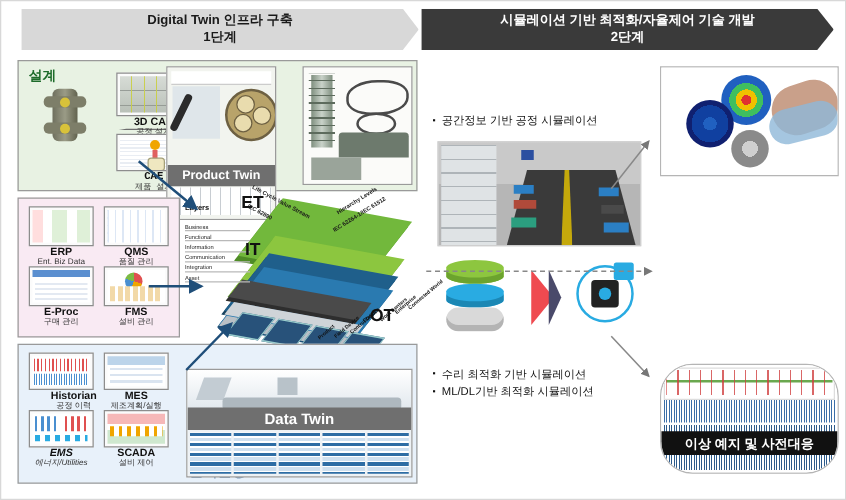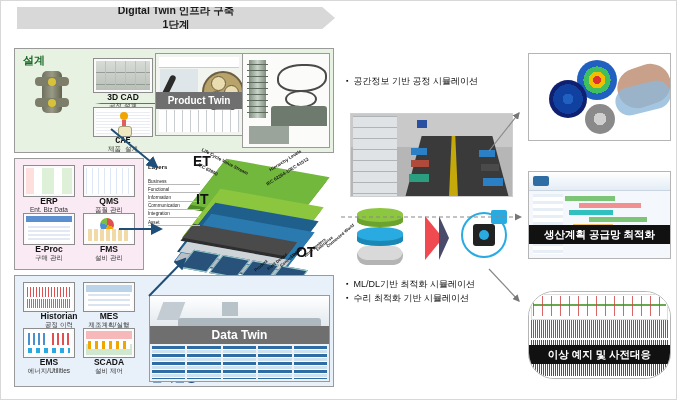--- a/index.html
+++ b/index.html
@@ -7,21 +7,21 @@
     width:677px;height:400px;overflow:hidden;
     background:#ffffff;
     font-family:"Liberation Sans","DejaVu Sans",sans-serif;
     position:relative;
     border:1px solid #d8d8d8;
     box-sizing:border-box;
   }
   .root{position:absolute;inset:0;}
 
   
-  .banner{position:absolute;top:6px;height:22px;display:flex;align-items:center;justify-content:center;}
+  .banner{position:absolute;top:6px;height:33px;display:flex;align-items:center;justify-content:center;}
   .banner .txt{font-size:10.5px;font-weight:bold;line-height:1.3;text-align:center;white-space:pre-line;}
   .banner1{left:16px;width:318px;background:#d8d8d8;color:#1a1a1a;
       clip-path:polygon(0 0,96% 0,100% 50%,96% 100%,0 100%);}
   .banner2{left:336px;width:330px;background:#3a3a3a;color:#ffffff;
       clip-path:polygon(0 0,96% 0,100% 50%,96% 100%,0 100%);}
 
   
   .panel{position:absolute;border:1px solid #9a9a9a;box-sizing:border-box;}
   .p-design{left:13px;top:47px;width:320px;height:105px;background:#e8f2e3;}
   .p-biz{left:13px;top:157px;width:130px;height:112px;background:#f9eaf3;}
@@ -47,21 +47,21 @@
   .grad-rows{background:
      repeating-linear-gradient(to bottom,#fff 0 2px,#e9edf3 2px 3px);}
   .greenrows{background:
      linear-gradient(to right,#ffdede 0 18%,#fff 18% 34%,#dff0d8 34% 60%,#fff 60% 78%,#dff0d8 78% 100%),#fff;}
   .bluegrid{background:
      repeating-linear-gradient(to right,#dde7f5 0 1px,#fff 1px 6px),
      repeating-linear-gradient(to bottom,#dde7f5 0 1px,#fff 1px 6px);}
 
   
   .bigbox{position:absolute;border:1px solid #9a9a9a;box-sizing:border-box;background:#f4f6f3;overflow:hidden;}
-  .b-product{left:154px;top:52px;width:88px;height:83px;}
+  .b-product{left:132px;top:52px;width:88px;height:123px;}
   .b-process{left:241px;top:52px;width:88px;height:95px;}
   .b-data{left:148px;top:294px;width:181px;height:87px;}
   .band{position:absolute;left:0;right:0;background:#6f6f6f;color:#fff;
         font-weight:bold;display:flex;align-items:center;justify-content:center;}
   .b-product .band,.b-process .band{bottom:26px;height:17px;font-size:10px;}
   .b-data .band{top:30px;height:18px;font-size:12px;}
 
   
   .stack{position:absolute;left:140px;top:155px;width:200px;height:125px;}
   .slab{position:absolute;width:118px;height:46px;
@@ -87,21 +87,21 @@
   .lcv{left:198px;top:158px;transform:rotate(28deg);}
   .lcv2{left:196px;top:166px;transform:rotate(28deg);}
   .hier{left:266px;top:157px;transform:rotate(-32deg);}
   .hier2{left:262px;top:168px;transform:rotate(-32deg);}
   .layers-head{position:absolute;left:147px;top:163px;font-size:6px;font-weight:bold;color:#111;}
   .layers-list{position:absolute;left:147px;top:176px;width:52px;}
   .layers-list div{font-size:4.6px;color:#222;border-bottom:1px solid #b9b9b9;padding:1.6px 0 0.6px;}
   .fan{position:absolute;font-size:4.2px;color:#111;white-space:nowrap;font-weight:bold;}
 
   
-  .mid-bullets{position:absolute;font-size:9px;color:#111;line-height:1.55;}
+  .mid-bullets{position:absolute;font-size:9px;color:#111;line-height:1.55;margin-top:15px;}
   .mb1{left:345px;top:74px;}
   .mb2{left:345px;top:277px;}
   .mid-bullets div:before{content:"\25AA";font-size:7px;margin-right:5px;vertical-align:1px;}
 
   .simimg{position:absolute;left:349px;top:112px;width:163px;height:84px;
      border:1px solid #cfcfcf;box-sizing:border-box;overflow:hidden;background:#cfcfcf;}
 
   
   .iconrow{position:absolute;left:352px;top:205px;width:160px;height:64px;}
   .cyl{position:absolute;left:4px;width:46px;height:19px;border-radius:50%/32%;}
@@ -131,20 +131,24 @@
 </style>
 </head>
 <body>
 
 <div class="root">
 
   <div class="banner banner1">
     <div class="txt">Digital Twin 인프라 구축
 1단계</div>
   </div>
+  <div class="banner banner2">
+    <div class="txt">시뮬레이션 기반 최적화/자율제어 기술 개발
+2단계</div>
+  </div>
 
   <div class="panel p-design">
     <div class="panel-title t-design">설계</div>
 
     <div style="position:absolute;left:18px;top:20px;width:38px;height:46px;">
       <div style="position:absolute;left:9px;top:2px;width:20px;height:42px;background:linear-gradient(to right,#6e6f5e,#9a9b86,#62634f);border-radius:5px;"></div>
       <div style="position:absolute;left:2px;top:8px;width:34px;height:9px;background:#7d7e69;border-radius:4px;"></div>
       <div style="position:absolute;left:2px;top:29px;width:34px;height:9px;background:#7d7e69;border-radius:4px;"></div>
       <div style="position:absolute;left:15px;top:9px;width:8px;height:8px;border-radius:50%;background:#d8c23a;"></div>
       <div style="position:absolute;left:15px;top:30px;width:8px;height:8px;border-radius:50%;background:#d8c23a;"></div>
@@ -305,21 +309,21 @@
 
     <div class="tile" style="left:8px;top:52px;width:52px;height:30px;">
       <div class="scr" style="background:#fff;"></div>
       <div style="position:absolute;left:4px;top:4px;width:18px;height:12px;background:
         repeating-linear-gradient(to right,#4a8fd0 0 2px,transparent 2px 5px);"></div>
       <div style="position:absolute;left:28px;top:4px;width:18px;height:12px;background:
         repeating-linear-gradient(to right,#e05050 0 2px,transparent 2px 5px);"></div>
       <div style="position:absolute;left:4px;bottom:4px;right:4px;height:5px;background:
         repeating-linear-gradient(to right,#29abe2 0 4px,#fff 4px 8px);"></div>
     </div>
-    <div class="cap" style="left:6px;top:82px;width:56px;">
+    <div class="cap" style="left:6px;top:82px;width:56px;font-style:italic;">
       <span class="en">EMS</span>
       <span class="kr">에너지/Utilities</span>
     </div>
 
     <div class="tile" style="left:68px;top:52px;width:52px;height:30px;">
       <div class="scr" style="background:
         linear-gradient(to bottom,#f6b8b8 0 8px,#fff 8px 55%,#cfe8cf 55% 100%);"></div>
       <div style="position:absolute;left:4px;top:12px;right:4px;height:8px;background:
         repeating-linear-gradient(to right,#f0a500 0 3px,#fff 3px 7px);"></div>
     </div>
@@ -374,52 +378,38 @@
     <div class="cyl c2"></div>
     <div class="cyl c3"></div>
     <div class="chev"></div>
     <div class="chev2"></div>
     <div class="chipcircle"></div>
     <div class="chip"></div>
     <div class="sparkbox"></div>
   </div>
 
   <div class="mid-bullets mb2">
+    <div>수리 최적화 기반 시뮬레이션</div>
     <div>ML/DL기반 최적화 시뮬레이션</div>
-    <div>수리 최적화 기반 시뮬레이션</div>
   </div>
 
   <div class="card c1">
     <div style="position:absolute;inset:0;background:#fff;"></div>
     <div style="position:absolute;left:48px;top:6px;width:40px;height:40px;border-radius:50%;
       background:radial-gradient(circle at 50% 50%,#e03030 0 14%,#f0c000 14% 30%,#3fbf5f 30% 48%,#2060c0 48% 100%);"></div>
     <div style="position:absolute;left:20px;top:26px;width:38px;height:38px;border-radius:50%;
       background:radial-gradient(circle at 50% 50%,#2060c0 0 20%,#1040a0 20% 55%,#102070 55% 100%);"></div>
     <div style="position:absolute;left:88px;top:12px;width:54px;height:40px;background:#c9a08a;
       border-radius:20px;transform:rotate(-18deg);"></div>
     <div style="position:absolute;left:86px;top:30px;width:56px;height:28px;background:#8fb8d8;
       border-radius:14px;transform:rotate(-14deg);opacity:.8;"></div>
     <div style="position:absolute;left:56px;top:50px;width:30px;height:30px;border-radius:50%;
       background:radial-gradient(circle,#cfcfcf 0 30%,#8a8a8a 30% 100%);"></div>
   </div>
 
-  <div class="card c2">
-    <div style="position:absolute;inset:0;background:#f4f7fb;"></div>
-    <div style="position:absolute;left:0;top:0;right:0;height:18px;background:linear-gradient(to bottom,#fff,#e3ecf5);border-bottom:1px solid #c8d4e0;"></div>
-    <div style="position:absolute;left:4px;top:4px;width:16px;height:10px;background:#2e6da4;border-radius:2px;"></div>
-    <div style="position:absolute;left:4px;top:22px;width:30px;bottom:4px;background:
-      repeating-linear-gradient(to bottom,#e8eef5 0 3px,#fff 3px 7px);"></div>
-    <div style="position:absolute;left:36px;top:24px;width:50px;height:5px;background:#7cc576;"></div>
-    <div style="position:absolute;left:50px;top:31px;width:62px;height:5px;background:#f09090;"></div>
-    <div style="position:absolute;left:40px;top:38px;width:44px;height:5px;background:#30c0c0;"></div>
-    <div style="position:absolute;left:60px;top:45px;width:58px;height:5px;background:#7cc576;"></div>
-    <div style="position:absolute;left:44px;top:52px;width:40px;height:5px;background:#f0c060;"></div>
-    <div style="position:absolute;left:54px;top:59px;width:66px;height:5px;background:#90b8e0;"></div>
-    <div class="cardband">생산계획 공급망 최적화</div>
-  </div>
 
   <div class="card c3">
     <div style="position:absolute;inset:0;background:#fff;"></div>
     <div style="position:absolute;left:2px;top:2px;right:2px;height:24px;border:1px solid #ddd;background:#fff;"></div>
     <div style="position:absolute;left:4px;top:12px;right:4px;height:2px;background:#6aa84f;"></div>
     <div style="position:absolute;left:4px;top:4px;right:4px;height:20px;background:
       repeating-linear-gradient(to right,#d04040 0 1px,transparent 1px 9px);opacity:.8;"></div>
     <div style="position:absolute;left:2px;top:28px;right:2px;height:18px;background:
       repeating-linear-gradient(to right,#3a6ea8 0 1px,#fff 1px 2px);"></div>
     <div style="position:absolute;left:2px;top:48px;right:2px;height:18px;background:

